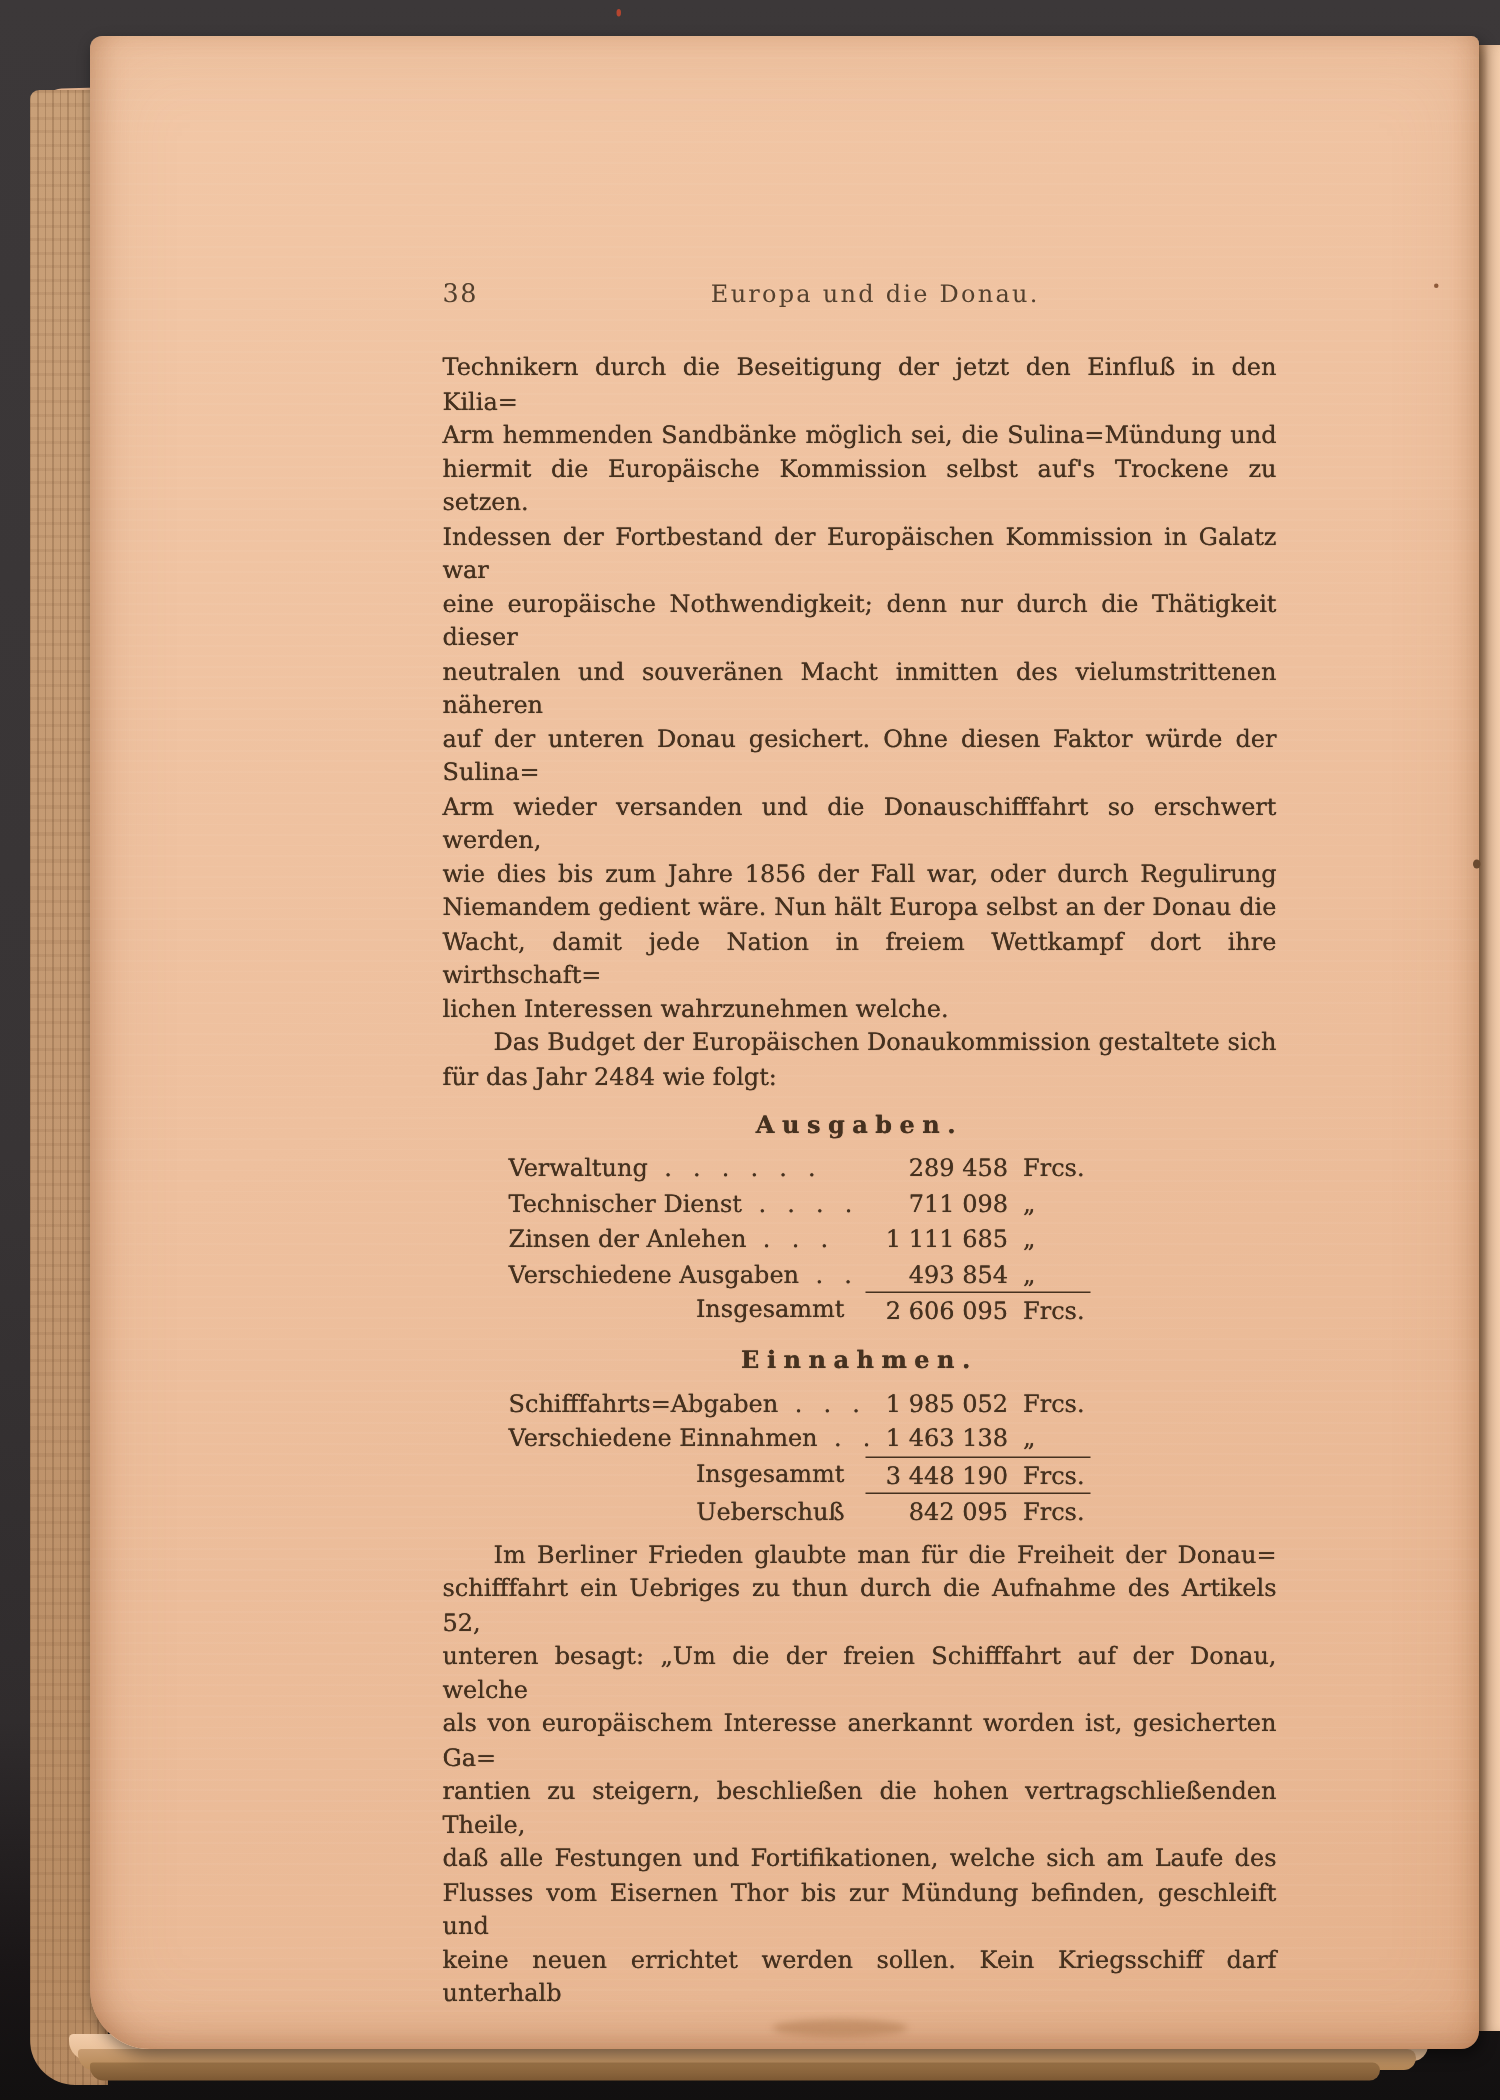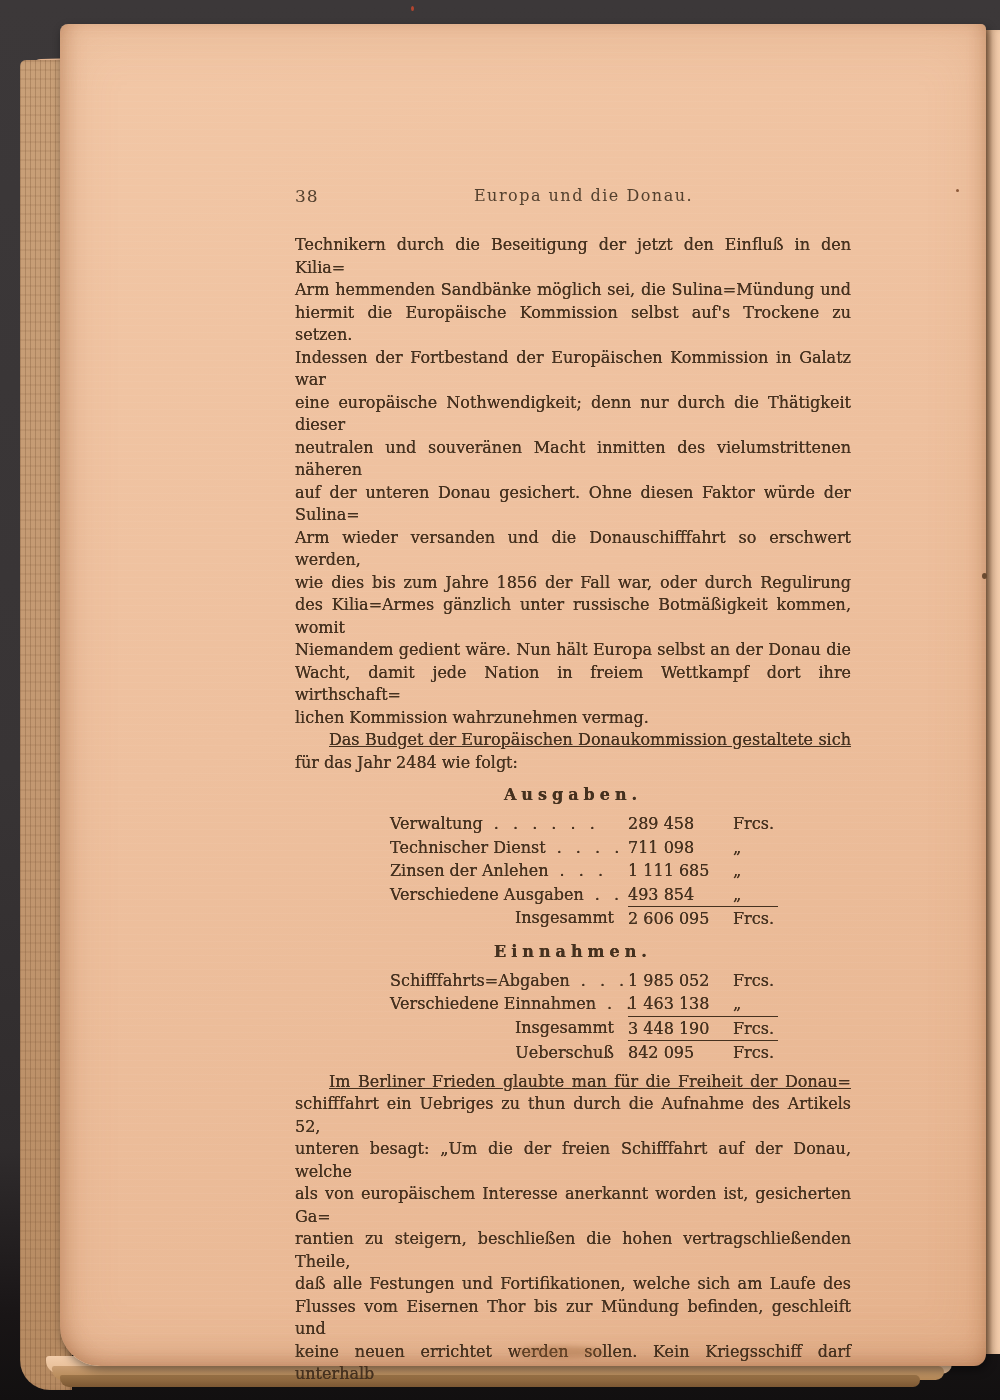--- a/index.html
+++ b/index.html
@@ -52,34 +52,34 @@
   .running-title{
     display:block;margin:0 auto;width:553px;padding-left:235px;box-sizing:content-box;
     text-align:center;font-size:16px;letter-spacing:1.5px;color:#53402e;
   }
   .running-title{padding-left:0;margin-left:235px;}
   .content{margin:24px 0 0 235px;width:556px;font-size:16px;line-height:22.5px;
     text-shadow:0 0 .45px currentColor;}
   .para{margin:0;}
   .pline{text-align:justify;text-align-last:justify;}
   .pline.last{text-align-last:auto;}
-  .pline.indent{text-indent:34px;text-decoration:underline;}
+  .pline.indent{text-indent:34px;}
   .para+.para .pline.indent{}
   
   .budget{margin:2px 0 6px 0;}
   .bheading{text-align:center;letter-spacing:5px;margin:9px 0 5px 0;line-height:24px;font-weight:600;}
-  .btable{margin-left:95px;}
+  .btable{margin-left:44px;}
   .trow{display:flex;line-height:23.5px;}
   .tlabel{width:238px;white-space:nowrap;}
   .tlabel .dots{word-spacing:9px;padding-left:11px;}
   .tlabel.right{text-align:right;padding-right:14px;box-sizing:border-box;}
   .amtgrp{display:flex;width:150px;}
   .amtgrp.rule-above{border-top:1.5px solid #45311f;}
   .amtgrp.rule-below{border-bottom:1.5px solid #45311f;}
-  .tamount{width:95px;white-space:nowrap;}
+  .tamount{width:95px;text-align:right;white-space:nowrap;}
   .tunit{width:55px;padding-left:10px;box-sizing:border-box;white-space:nowrap;}
   
   .speck{position:absolute;border-radius:50%;}
   .speck-red{left:411px;top:6px;width:3px;height:5px;background:#b5452f;}
   .speck-edge{left:982px;top:573px;width:5px;height:6px;background:#6a4a30;}
   .speck-dot{left:956px;top:189px;width:3px;height:3px;background:#8d5a3a;}
   .stain-bottom{position:absolute;left:515px;top:1346px;width:90px;height:12px;border-radius:50%;
     background:rgba(155,100,55,.38);filter:blur(2.5px);}
 </style>
 </head>
@@ -102,24 +102,23 @@
         <div class="para">
           <div class="pline">Technikern durch die Beseitigung der jetzt den Einfluß in den Kilia=</div>
           <div class="pline">Arm hemmenden Sandbänke möglich sei, die Sulina=Mündung und</div>
           <div class="pline">hiermit die Europäische Kommission selbst auf's Trockene zu setzen.</div>
           <div class="pline">Indessen der Fortbestand der Europäischen Kommission in Galatz war</div>
           <div class="pline">eine europäische Nothwendigkeit; denn nur durch die Thätigkeit dieser</div>
           <div class="pline">neutralen und souveränen Macht inmitten des vielumstrittenen näheren</div>
           <div class="pline">auf der unteren Donau gesichert. Ohne diesen Faktor würde der Sulina=</div>
           <div class="pline">Arm wieder versanden und die Donauschifffahrt so erschwert werden,</div>
           <div class="pline">wie dies bis zum Jahre 1856 der Fall war, oder durch Regulirung</div>
-          <div class="pline">des Kilia=Armes gänzlich unter russische Botmäßigkeit kommen, womit</div>
           <div class="pline">Niemandem gedient wäre. Nun hält Europa selbst an der Donau die</div>
           <div class="pline">Wacht, damit jede Nation in freiem Wettkampf dort ihre wirthschaft=</div>
-          <div class="pline last">lichen Kommission wahrzunehmen vermag.</div>
+          <div class="pline last">lichen Interessen wahrzunehmen welche.</div>
         </div>
         <div class="para">
           <div class="pline indent">Das Budget der Europäischen Donaukommission gestaltete sich</div>
           <div class="pline last">für das Jahr 2484 wie folgt:</div>
         </div>
       </div>
     <div id="budget" class="budget">
         <div class="bheading">Ausgaben.</div>
         <div class="btable">
           <div class="trow">

